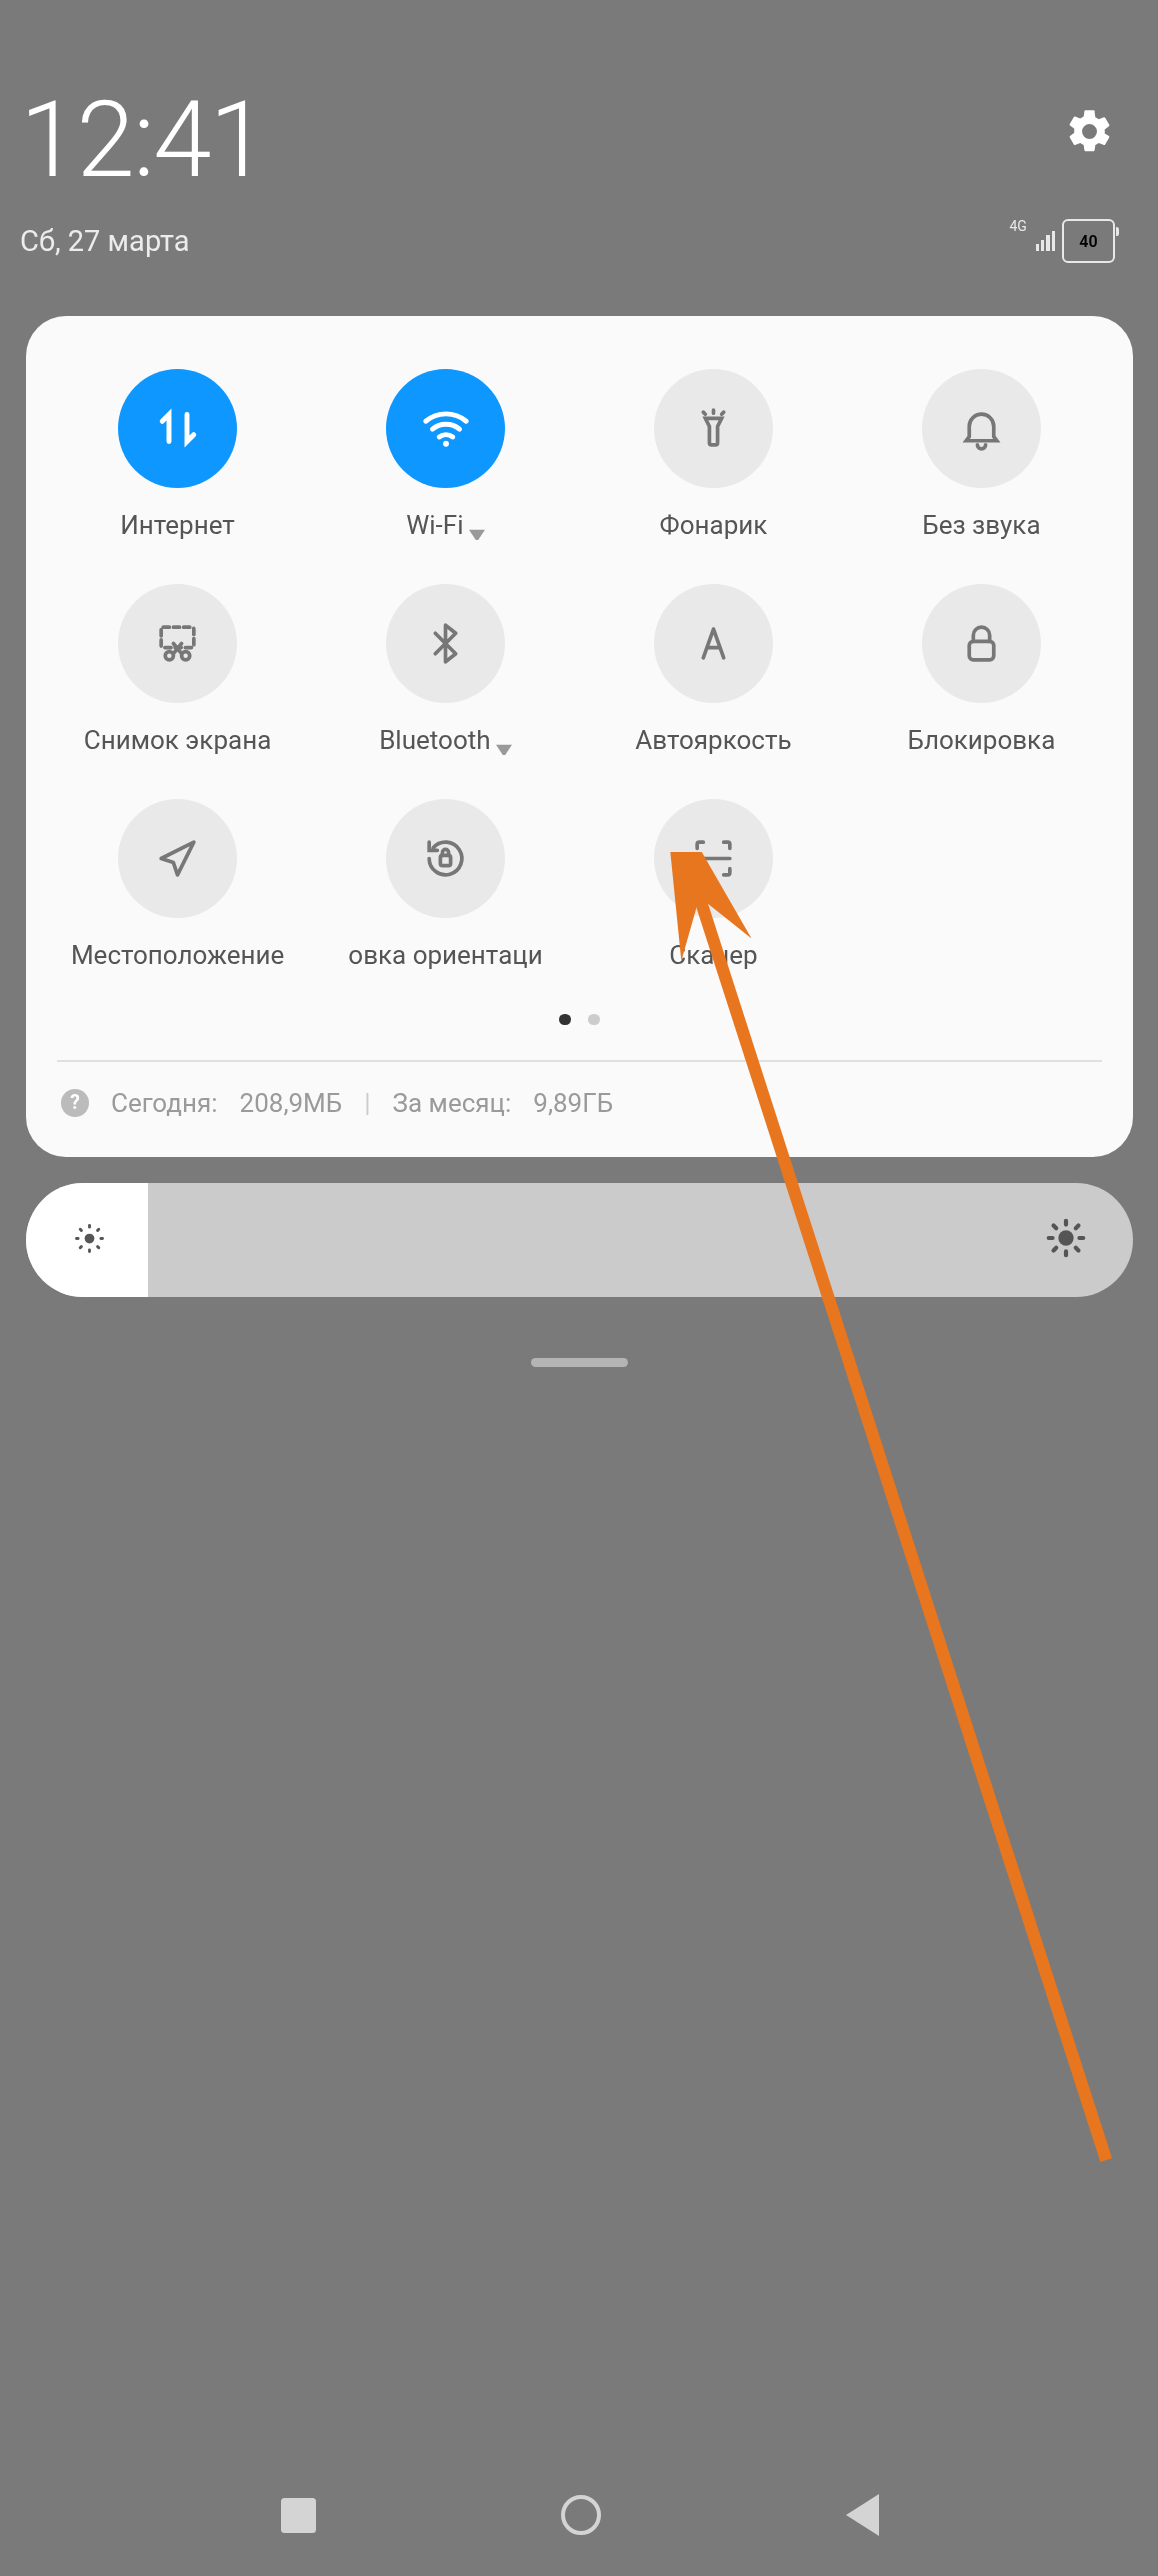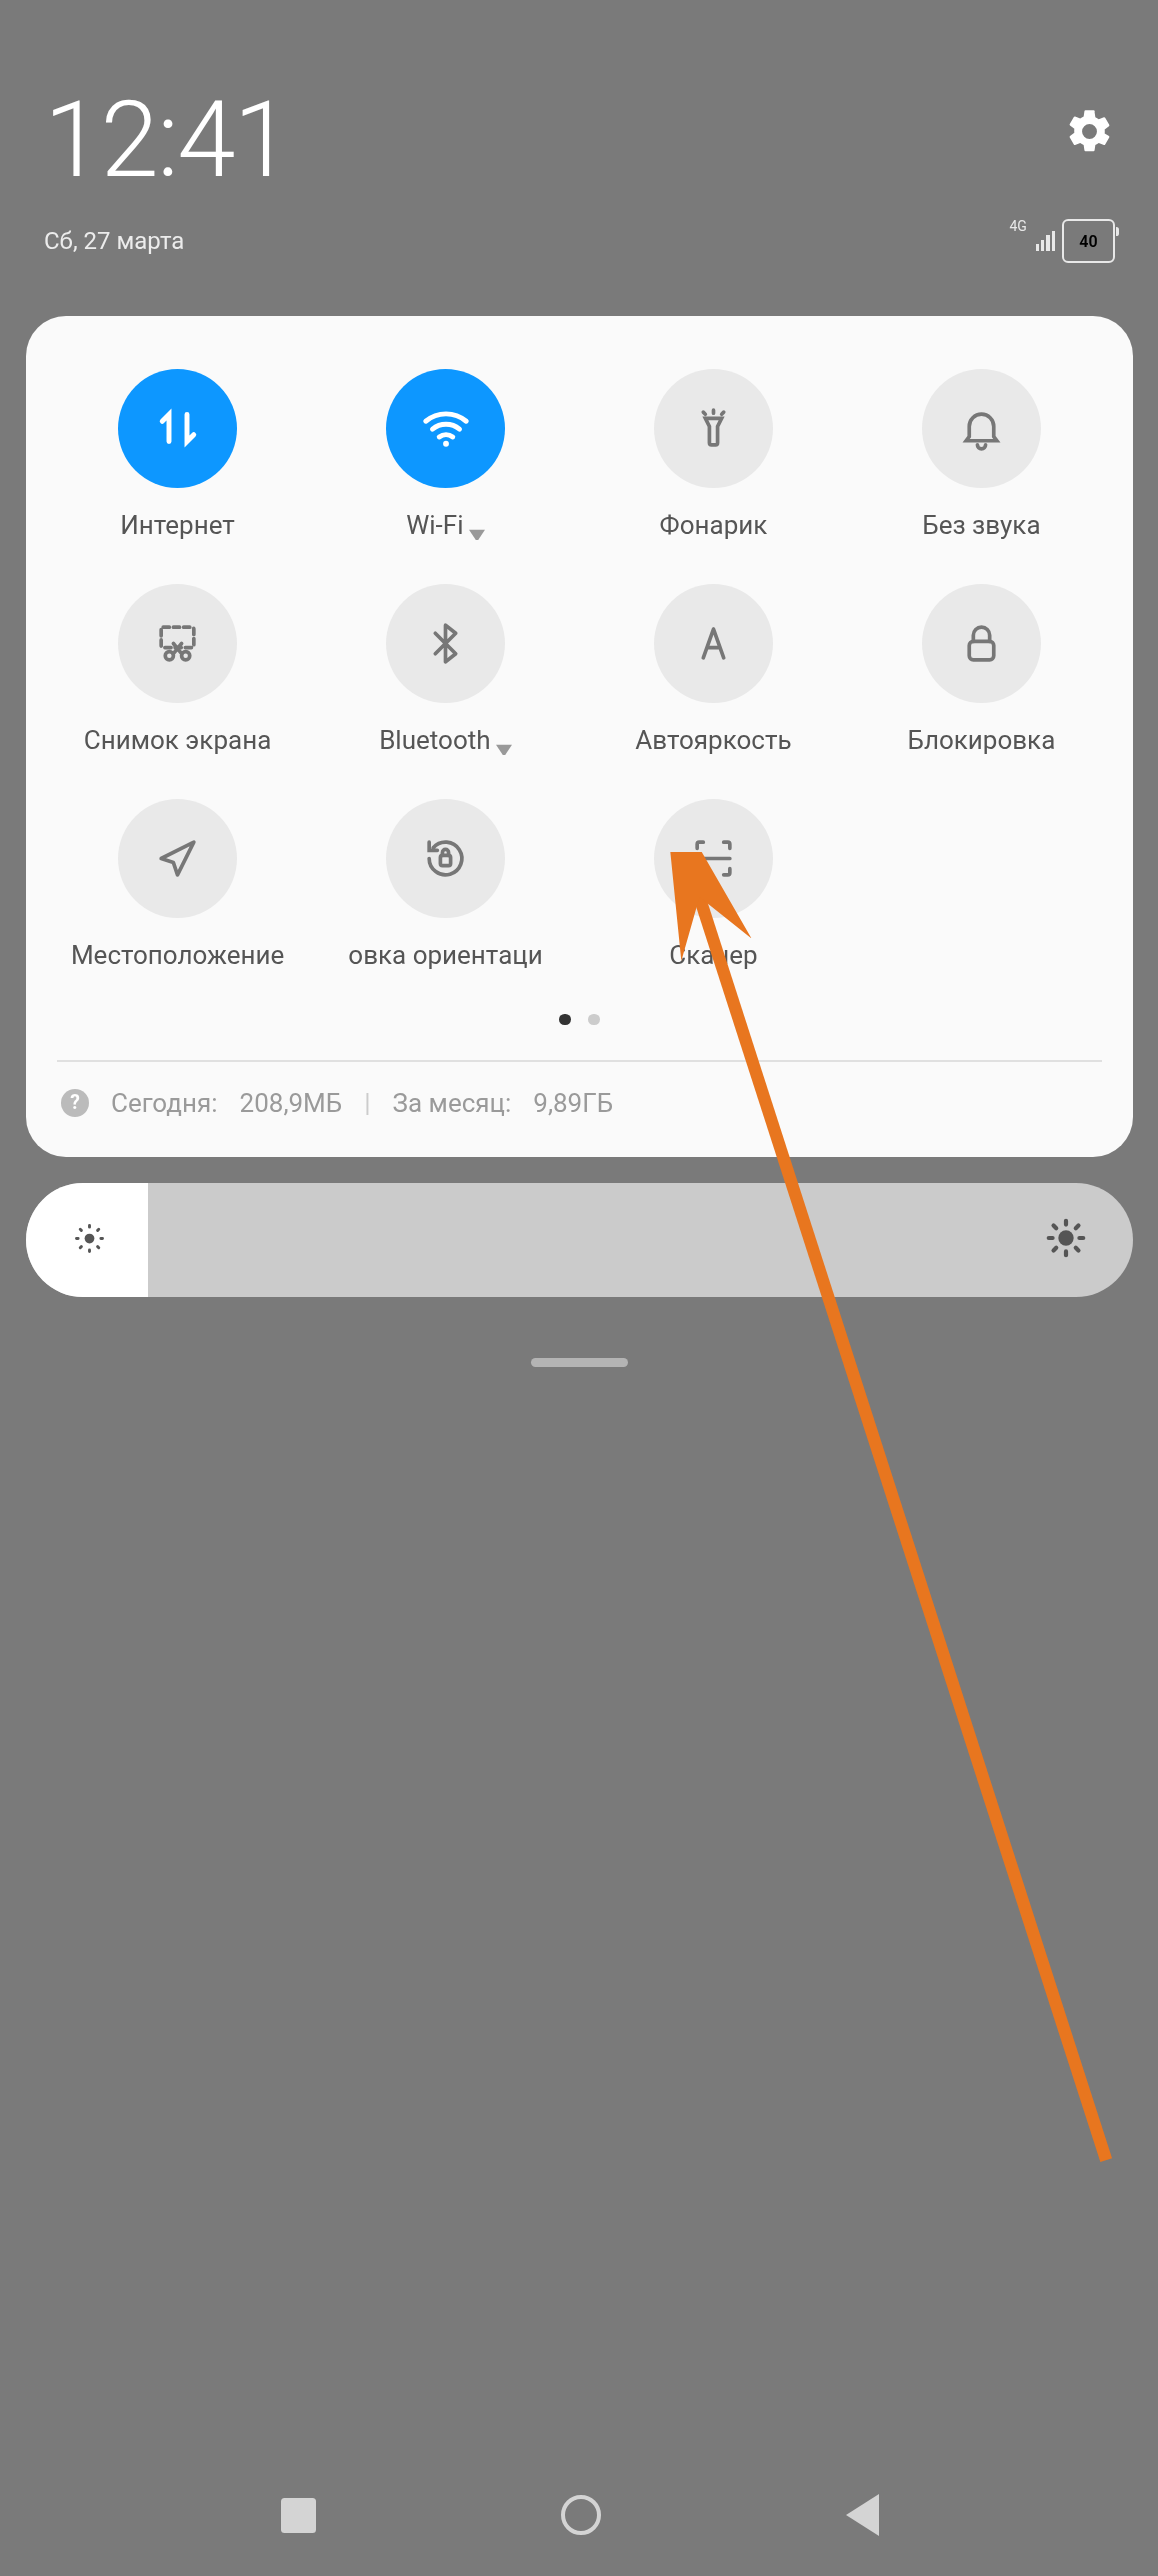--- a/index.html
+++ b/index.html
@@ -5,21 +5,21 @@
   * { margin: 0; padding: 0; box-sizing: border-box; }
   body {
     width: 1159px;
     height: 2576px;
     background: #7a7a7a;
     font-family: -apple-system, Roboto, "Segoe UI", Arial, sans-serif;
     position: relative;
     overflow: hidden;
   }
   .header {
-    padding: 88px 44px 35px 44px;
+    padding: 88px 44px 35px 20px;
     color: #fff;
   }
   .header-top {
     display: flex;
     justify-content: space-between;
     align-items: flex-start;
   }
   .time {
     font-size: 105px;
     font-weight: 300;
@@ -29,21 +29,21 @@
   .gear {
     margin-top: 17.6px;
   }
   .header-bot {
     display: flex;
     justify-content: space-between;
     align-items: center;
     margin-top: 26px;
   }
   .date {
-    font-size: 24px;
+    font-size: 29px;
     font-weight: 400;
     color: #ececec;
     text-align: center;
   }
   .status-icons {
     display: flex;
     align-items: center;
     gap: 7px;
   }
   .panel {

